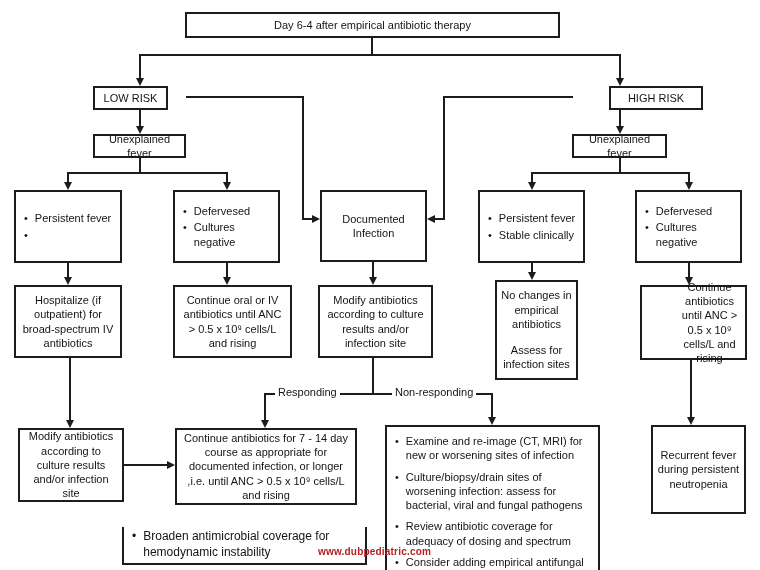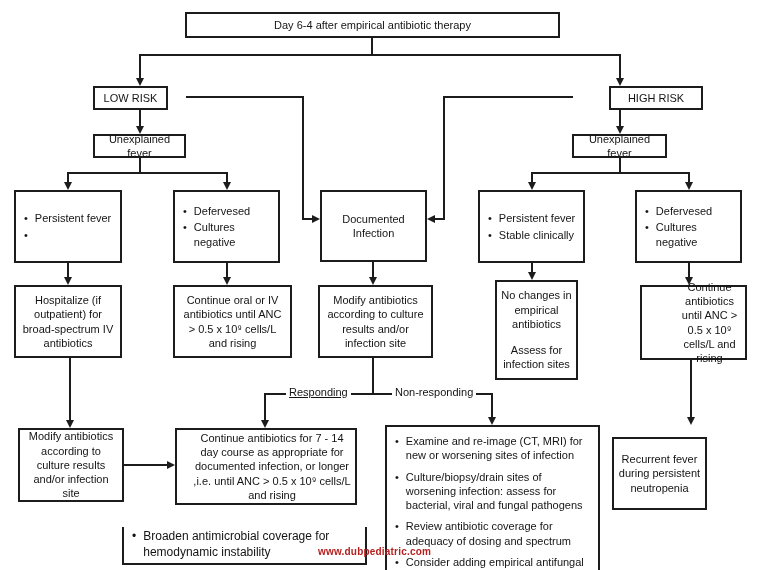--- a/index.html
+++ b/index.html
@@ -169,34 +169,34 @@
   <div class="vline" style="left:69px;top:358px;height:62px;"></div>
   <div class="arr down" style="left:66px;top:420px;"></div>
 
   <div class="vline" style="left:372px;top:358px;height:36px;"></div>
   <div class="hline" style="left:264px;top:393px;width:229px;"></div>
   <div class="vline" style="left:264px;top:393px;height:28px;"></div>
   <div class="arr down" style="left:261px;top:420px;"></div>
   <div class="vline" style="left:491px;top:393px;height:25px;"></div>
   <div class="arr down" style="left:488px;top:417px;"></div>
 
-  <span class="branch-label" style="left:286px;text-decoration:underline;">Responding</span>
+  <span class="branch-label" style="left:275px;">Responding</span>
   <span class="branch-label" style="left:392px;">Non-responding</span>
 
   <div class="vline" style="left:690px;top:360px;height:58px;"></div>
   <div class="arr down" style="left:687px;top:417px;"></div>
 
   <div class="box" style="left:18px;top:428px;width:106px;height:74px;">
     <span>Modify antibiotics according to culture results and/or infection site</span>
   </div>
 
   <div class="hline" style="left:124px;top:464px;width:45px;"></div>
   <div class="arr right" style="left:167px;top:461px;"></div>
 
-  <div class="box" style="left:175px;top:428px;width:182px;height:77px;padding-left:16px;">
+  <div class="box" style="left:175px;top:428px;width:182px;height:77px;">
     <span>Continue antibiotics for 7 - 14 day course as appropriate for documented infection, or longer ,i.e. until ANC &gt; 0.5 x 10⁹ cells/L and rising</span>
   </div>
 
   <div class="box bigbullets" style="left:385px;top:425px;width:215px;height:148px;">
     <div class="brow">
       <span class="dot">•</span>
       <span>Examine and re-image (CT, MRI) for new or worsening sites of infection</span>
     </div>
     <div class="brow">
       <span class="dot">•</span>
@@ -205,21 +205,21 @@
     <div class="brow">
       <span class="dot">•</span>
       <span>Review antibiotic coverage for adequacy of dosing and spectrum</span>
     </div>
     <div class="brow">
       <span class="dot">•</span>
       <span>Consider adding empirical antifungal therapy</span>
     </div>
   </div>
 
-  <div class="box" style="left:612px;top:425px;width:95px;height:73px;margin-top:12px;">
+  <div class="box" style="left:651px;top:425px;width:95px;height:89px;">
     <span>Recurrent fever during persistent neutropenia</span>
   </div>
 
   <div class="box bullets opentop" style="left:122px;top:527px;width:245px;height:38px;font-size:12px;">
     <div class="brow">
       <span class="dot">•</span>
       <span>Broaden antimicrobial coverage for hemodynamic instability</span>
     </div>
   </div>
 

